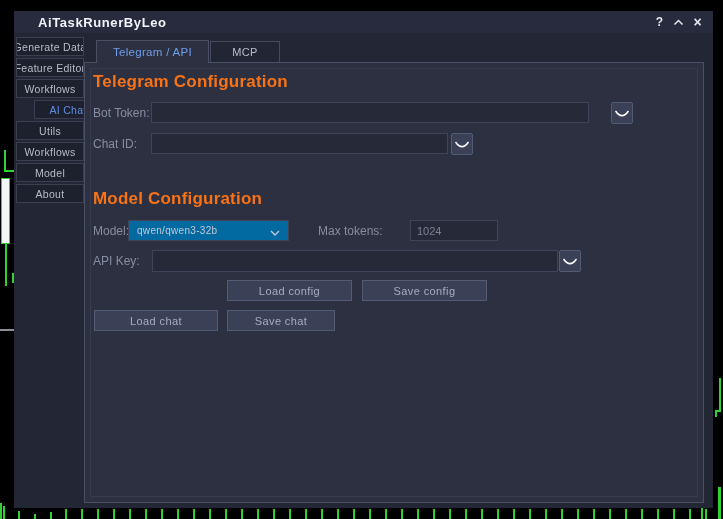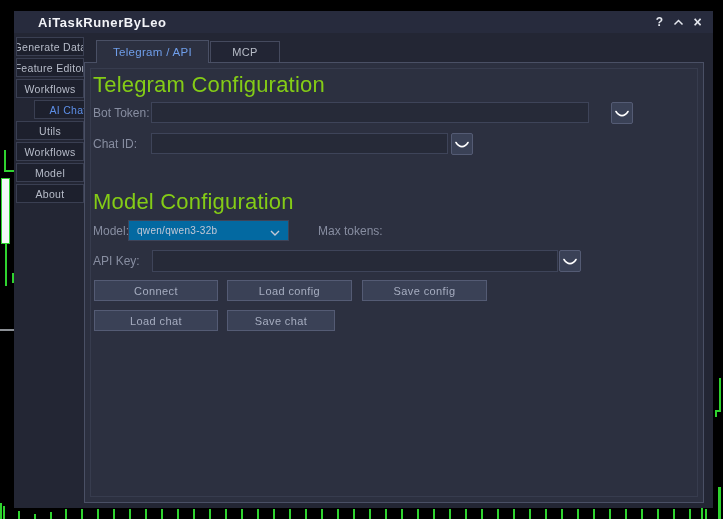--- a/index.html
+++ b/index.html
@@ -44,21 +44,21 @@
   .tab-active{left:82px;top:29px;width:113px;height:23px;background:#2c3040;
               border:1px solid #4a5065;border-bottom:none;color:#6f9eea;z-index:3;}
   .tab-mcp{left:196px;top:30px;width:70px;height:22px;background:#222534;
            border:1px solid #454a5e;color:#b9bec9;font-size:11px;}
 
   
   .panel{position:absolute;left:70px;top:51px;width:620px;height:441px;background:#2c3040;
          border:1px solid #4a5065;box-sizing:border-box;z-index:2;}
   .panel-inner{position:absolute;inset:5px;border:1px solid #373c4e;pointer-events:none;}
 
-  .heading{position:absolute;left:8px;color:#84cc16;font-size:22px;font-weight:400;letter-spacing:.2px;}
+  .heading{position:absolute;left:8px;color:#f97316;font-size:17px;font-weight:700;letter-spacing:.2px;}
   .lbl{position:absolute;height:22px;display:flex;align-items:center;color:#878da0;font-size:12px;}
 
   .txt{position:absolute;height:21px;background:#262a38;border:1px solid #3e4459;box-sizing:border-box;
        color:#aeb4c4;font-size:11px;padding:0 6px;font-family:"Liberation Sans",sans-serif;outline:none;}
   .txt.mx{color:#7b8196;}
 
   .eye-btn{position:absolute;width:22px;height:22px;background:#3a4156;border:1px solid #545b74;
            box-sizing:border-box;border-radius:2px;display:flex;align-items:center;justify-content:center;cursor:default;}
 
   .dropdown{position:absolute;height:21px;background:#0369a1;border:1px solid #3e4459;box-sizing:border-box;
@@ -192,31 +192,31 @@
       <div class="lbl" style="left:8px;top:157px">Model:</div>
       <div class="dropdown" style="left:43px;top:157px;width:161px">
         <span class="dval">qwen/qwen3-32b</span>
         <span>
           <svg width="10" height="6" viewBox="0 0 10 6">
               <polyline points="1,1 5,5 9,1" fill="none" stroke="#c3c8d6" stroke-width="1.4"></polyline>
             </svg>
         </span>
       </div>
       <div class="lbl" style="left:233px;top:157px">Max tokens:</div>
+      <input class="txt mx" style="left: 325px; top: 157px; width: 88px;" type="text" value="1024">
 
       <div class="lbl" style="left:8px;top:187px">API Key:</div>
       <input class="txt" style="left: 67px; top: 187px; width: 406px; height: 22px;" type="text" value="">
       <div class="eye-btn" style="left:474px;top:187px">
         <span>
           <svg width="14" height="8" viewBox="0 0 14 8">
               <path d="M1 1.5 C 4.5 7, 9.5 7, 13 1.5" fill="none" stroke="#ffffff" stroke-width="1.6" stroke-linecap="round"></path>
             </svg>
         </span>
       </div>
 
-      <div class="btn" style="left:9px;top:217px;width:124px">Connect</div>
       <div class="btn" style="left:142px;top:217px;width:125px">Load config</div>
       <div class="btn" style="left:9px;top:247px;width:124px">Load chat</div>
       <div class="btn" style="left:277px;top:217px;width:125px">Save config</div>
       <div class="btn" style="left:142px;top:247px;width:108px">Save chat</div>
     </div>
   </div>
 </div>
 
 </body></html>

